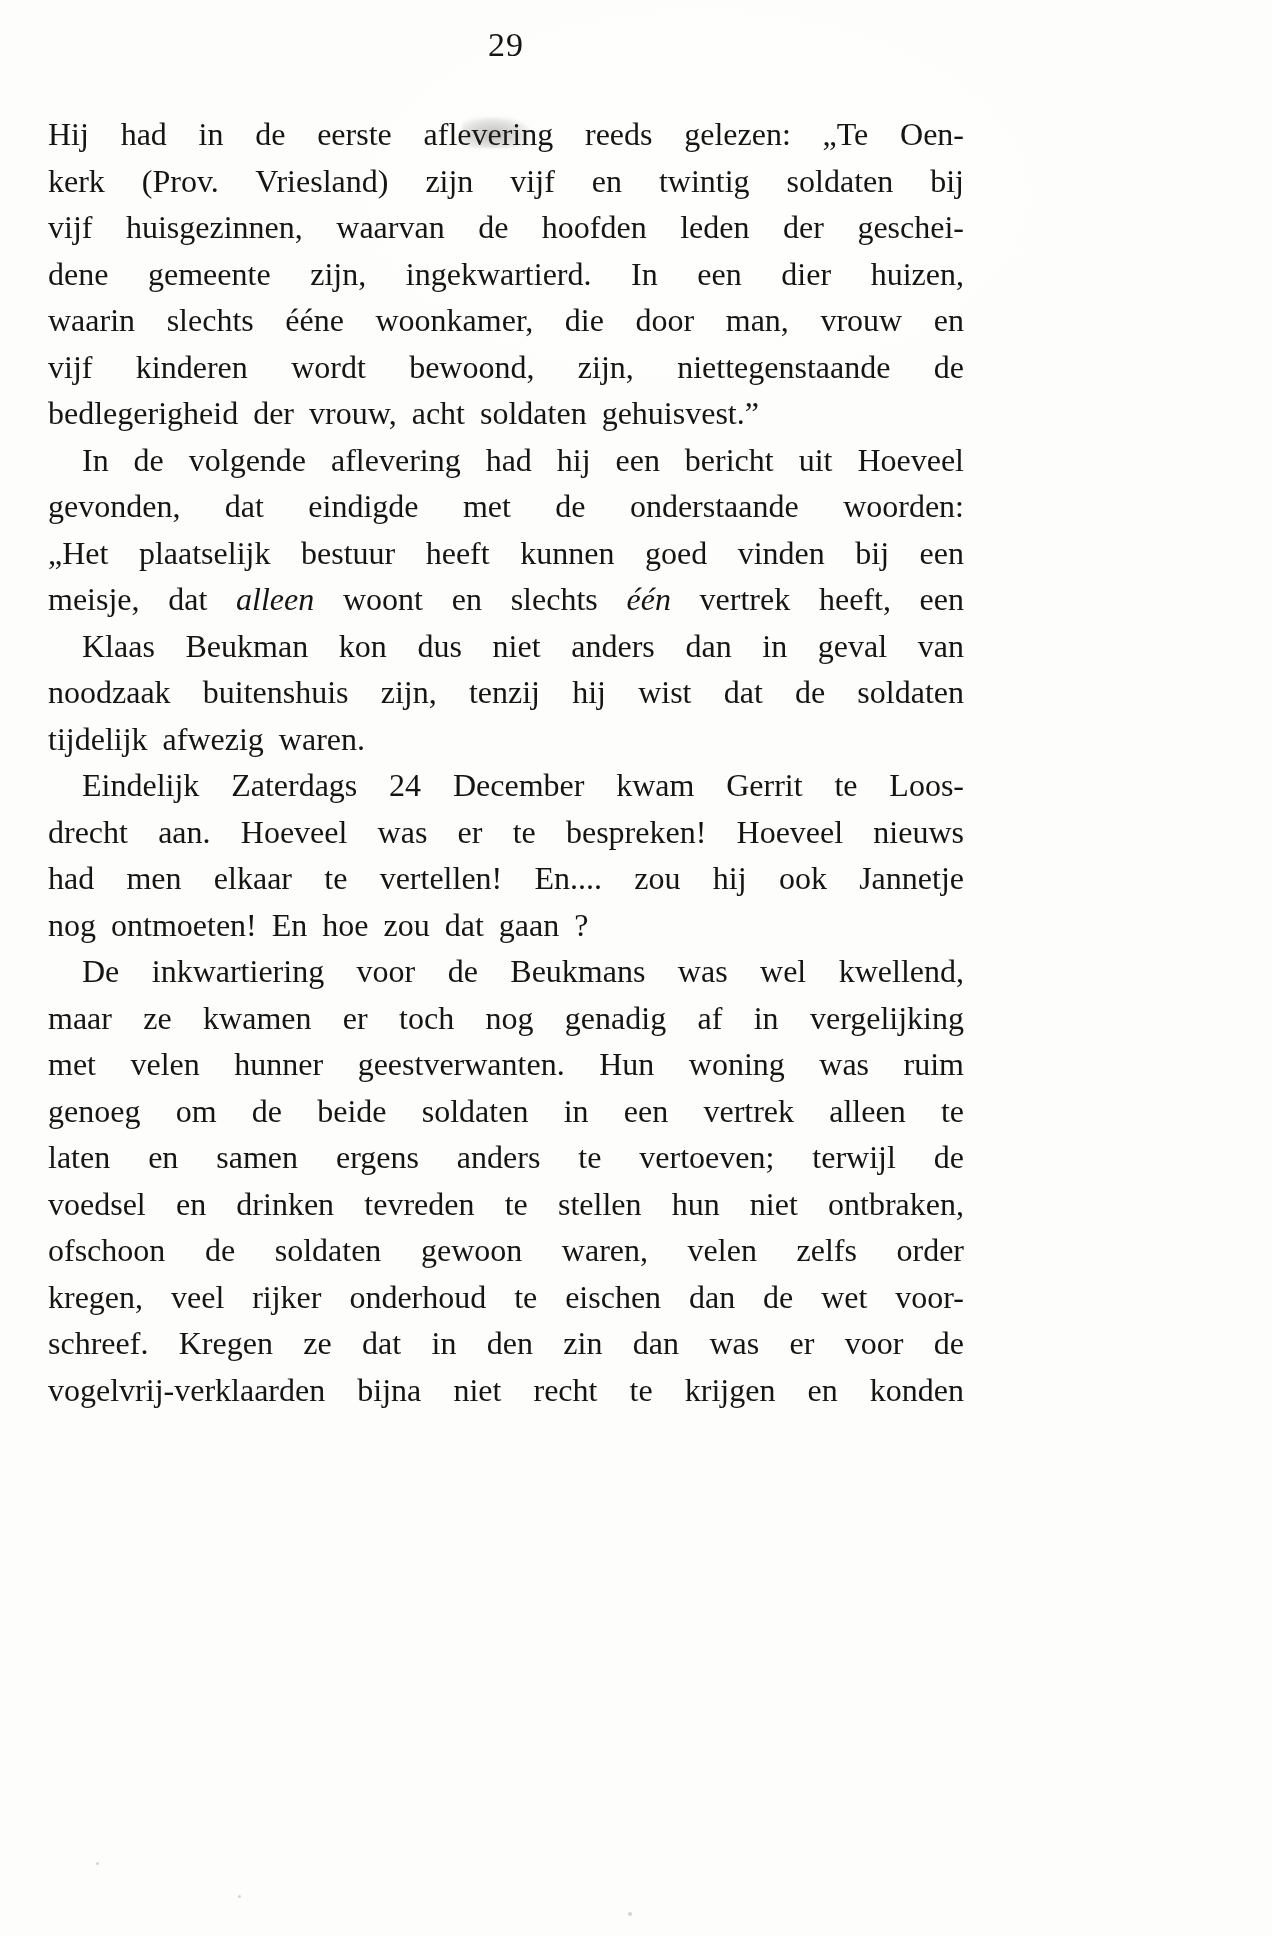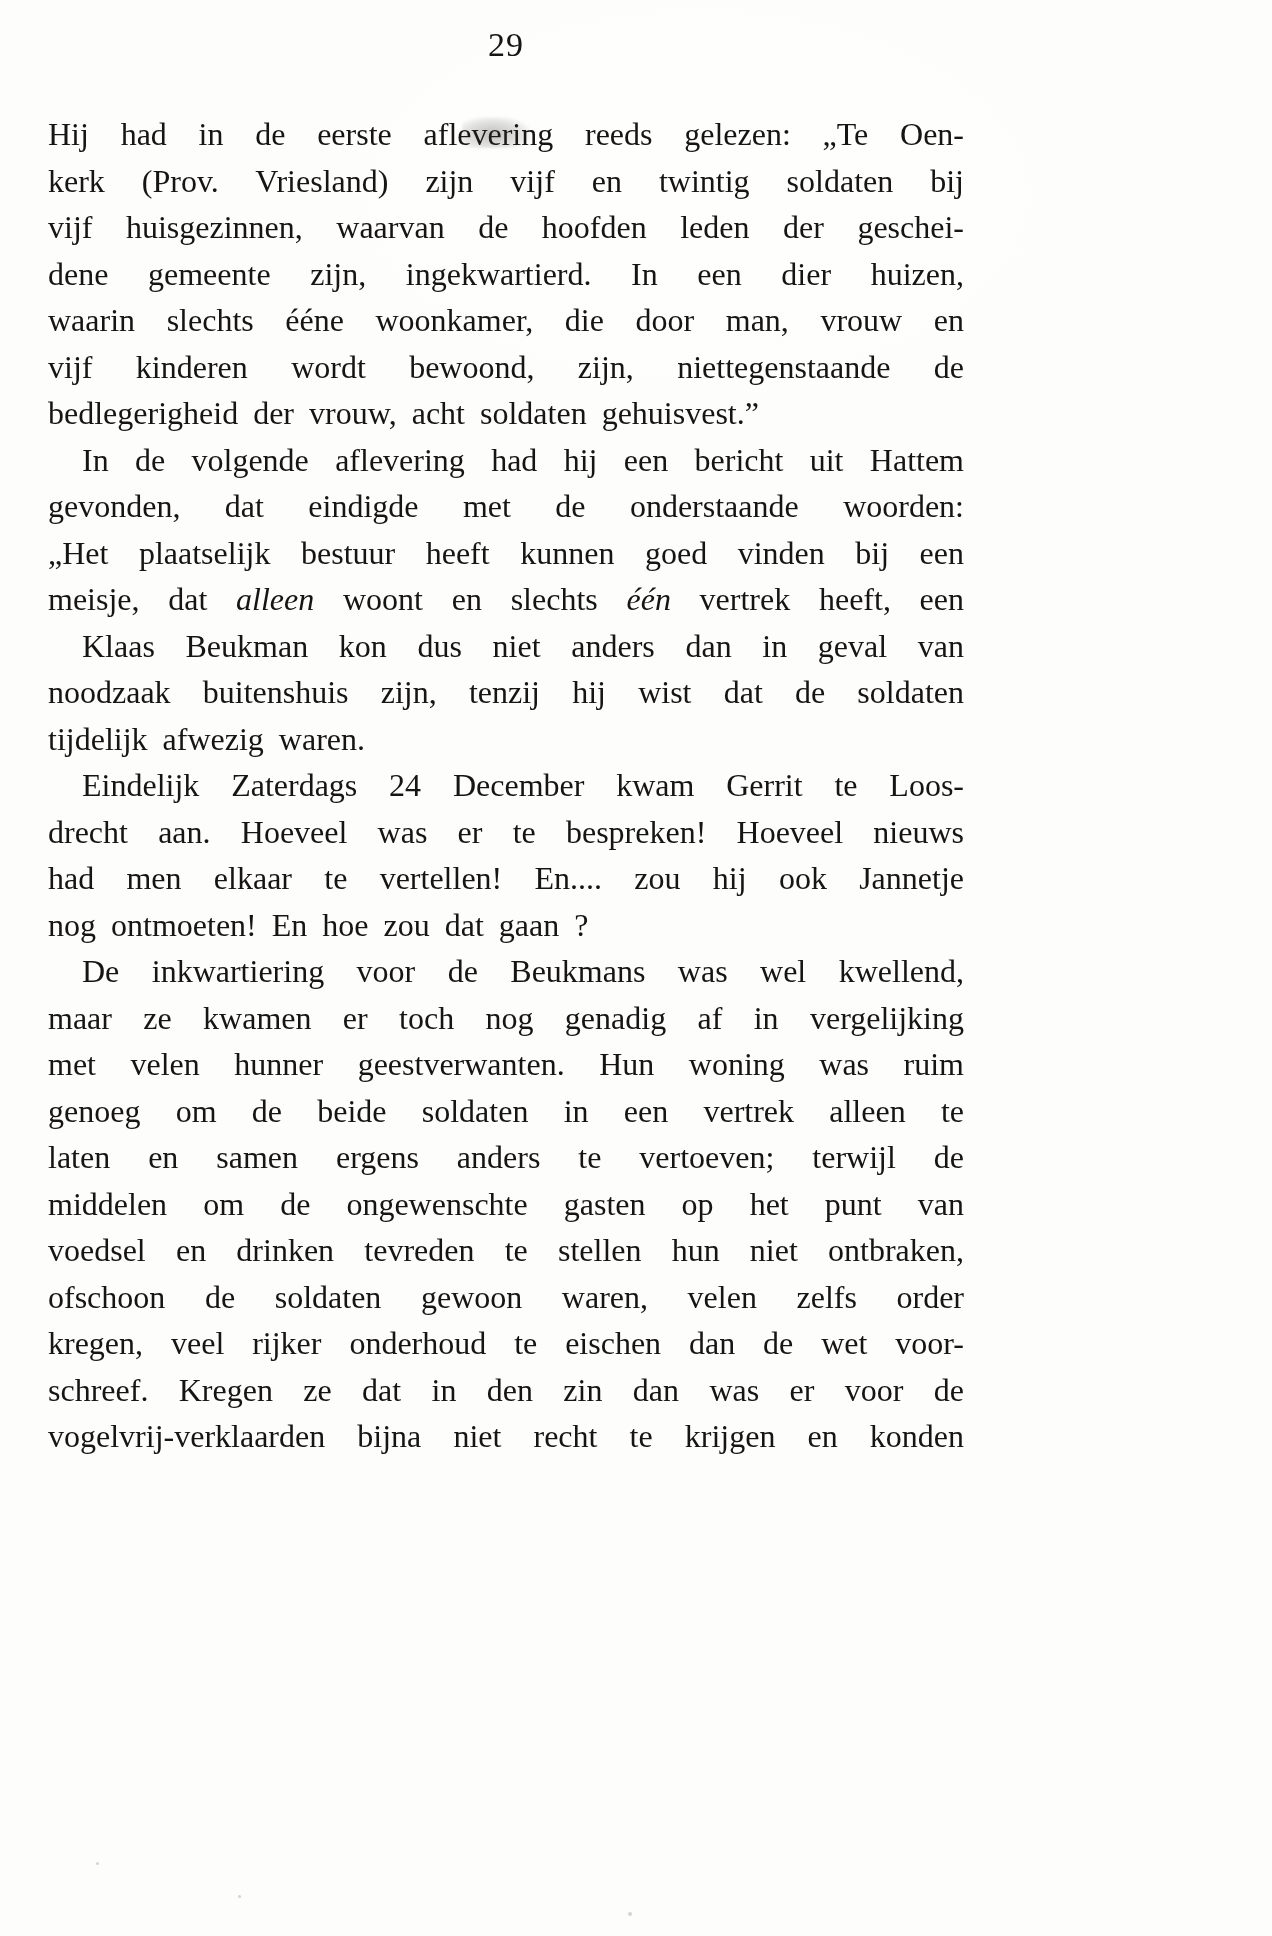--- a/index.html
+++ b/index.html
@@ -89,21 +89,21 @@
       <div class="paragraph">
         <div class="line"><span>Hij had in de eerste </span><span class="smudged">aflevering</span><span> reeds gelezen: „Te Oen-</span></div>
         <div class="line"><span>kerk (Prov. Vriesland) zijn vijf en twintig soldaten bij</span></div>
         <div class="line"><span>vijf huisgezinnen, waarvan de hoofden leden der geschei-</span></div>
         <div class="line"><span>dene gemeente zijn, ingekwartierd. In een dier huizen,</span></div>
         <div class="line"><span>waarin slechts ééne woonkamer, die door man, vrouw en</span></div>
         <div class="line"><span>vijf kinderen wordt bewoond, zijn, niettegenstaande de</span></div>
         <div class="line no-justify"><span>bedlegerigheid der vrouw, acht soldaten gehuisvest.”</span></div>
       </div>
       <div class="paragraph">
-        <div class="line first-line"><span>In de volgende aflevering had hij een bericht uit Hattem</span></div>
+        <div class="line first-line"><span>In de volgende aflevering had hij een bericht uit Hoeveel</span></div>
         <div class="line"><span>gevonden, dat eindigde met de onderstaande woorden:</span></div>
         <div class="line"><span>„Het plaatselijk bestuur heeft kunnen goed vinden bij een</span></div>
         <div class="line"><span>meisje, dat </span><span class="italic">alleen</span><span> woont en slechts </span><span class="italic">één</span><span> vertrek heeft, een</span></div>
       </div>
       <div class="paragraph">
         <div class="line first-line"><span>Klaas Beukman kon dus niet anders dan in geval van</span></div>
         <div class="line"><span>noodzaak buitenshuis zijn, tenzij hij wist dat de soldaten</span></div>
         <div class="line no-justify"><span>tijdelijk afwezig waren.</span></div>
       </div>
       <div class="paragraph">
@@ -111,21 +111,20 @@
         <div class="line"><span>drecht aan. Hoeveel was er te bespreken! Hoeveel nieuws</span></div>
         <div class="line"><span>had men elkaar te vertellen! En.... zou hij ook Jannetje</span></div>
         <div class="line no-justify"><span>nog ontmoeten! En hoe zou dat gaan ?</span></div>
       </div>
       <div class="paragraph">
         <div class="line first-line"><span>De inkwartiering voor de Beukmans was wel kwellend,</span></div>
         <div class="line"><span>maar ze kwamen er toch nog genadig af in vergelijking</span></div>
         <div class="line"><span>met velen hunner geestverwanten. Hun woning was ruim</span></div>
         <div class="line"><span>genoeg om de beide soldaten in een vertrek alleen te</span></div>
         <div class="line"><span>laten en samen ergens anders te vertoeven; terwijl de</span></div>
-        <div class="line"><span>middelen om de ongewenschte gasten op het punt van</span></div>
         <div class="line"><span>voedsel en drinken tevreden te stellen hun niet ontbraken,</span></div>
         <div class="line"><span>ofschoon de soldaten gewoon waren, velen zelfs order</span></div>
         <div class="line"><span>kregen, veel rijker onderhoud te eischen dan de wet voor-</span></div>
         <div class="line"><span>schreef. Kregen ze dat in den zin dan was er voor de</span></div>
         <div class="line"><span>vogelvrij-verklaarden bijna niet recht te krijgen en konden</span></div>
       </div>
     </div>
 
   <span class="scan-speck speck-1"></span>
   <span class="scan-speck speck-2"></span>

